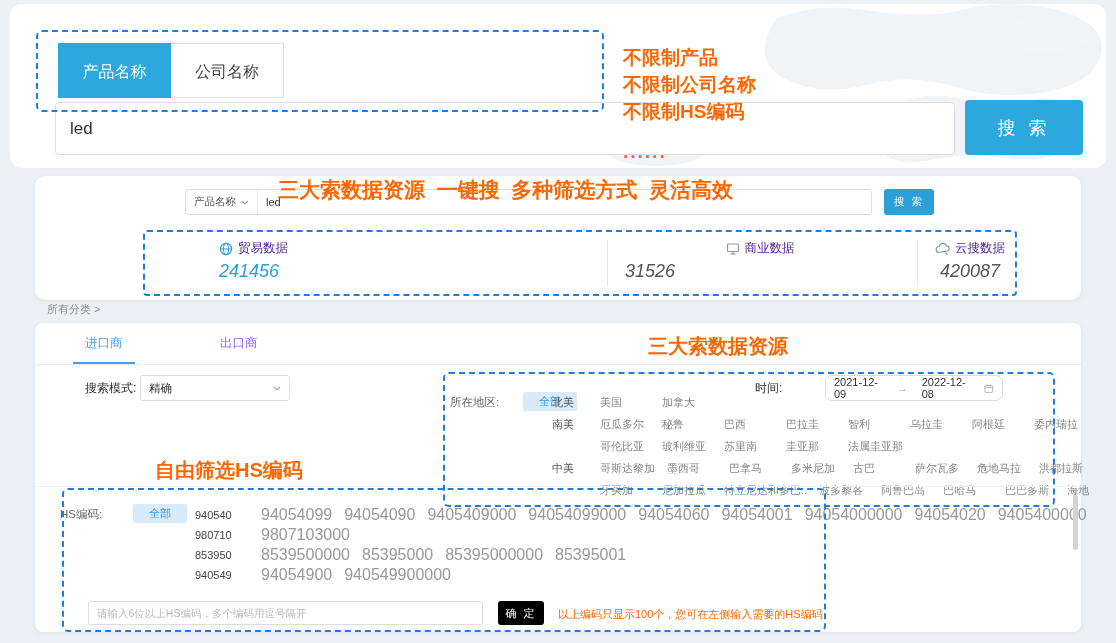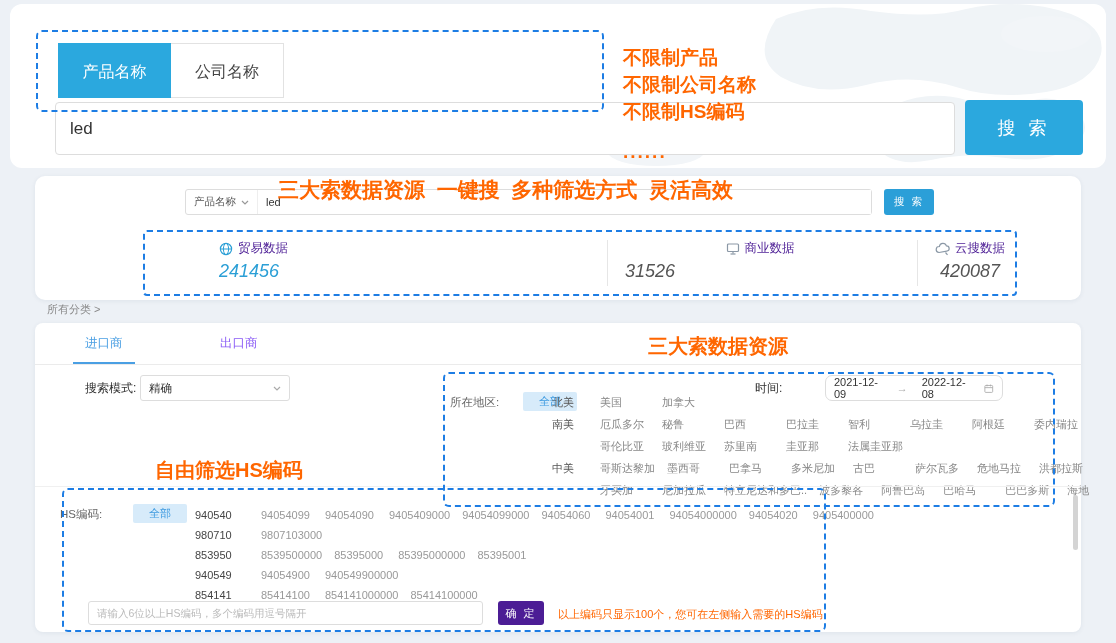--- a/index.html
+++ b/index.html
@@ -71,25 +71,25 @@
   .r-row{display:flex;height:22px;line-height:22px;white-space:nowrap;}
   .r-gname{width:40px;margin-right:8px;font-size:11px;color:#555;}
   .r-item{min-width:50px;margin-right:12px;font-size:11px;color:#888;cursor:pointer;}
   .hs-split{position:absolute;left:0;top:163px;width:100%;height:1px;background:#f0f0f0;}
   .hs-area{position:absolute;left:25px;top:178px;width:1010px;}
   .hs-area > .rlabel{position:absolute;left:0;top:6px;}
   .hs-area > .chip{position:absolute;left:73px;top:3px;}
   .hs-grid{position:absolute;left:135px;top:4px;}
   .hs-row{display:flex;height:20px;line-height:20px;white-space:nowrap;}
   .hs-parent{width:52px;margin-right:14px;font-size:11px;color:#444;cursor:pointer;}
-  .hs-child{min-width:52px;margin-right:12px;font-size:11px;color:#999;cursor:pointer;}
+  .hs-child{min-width:52px;margin-right:12px;font-size:16px;color:#999;cursor:pointer;}
   .hs-footer{position:absolute;left:0;top:276px;width:100%;height:30px;}
   .hs-footer input{position:absolute;left:53px;top:2px;width:395px;height:24px;box-sizing:border-box;border:1px solid #ddd;border-radius:3px;padding:0 8px;font-size:10.5px;color:#444;outline:none;font-family:inherit;}
   .hs-footer input::placeholder{color:#bbb;}
-  .hs-footer button{position:absolute;left:463px;top:2px;width:46px;height:24px;border:none;border-radius:3px;background:#4c1d95;color:#fff;font-size:11px;letter-spacing:2px;cursor:pointer;font-family:inherit;}
+  .hs-footer button{position:absolute;left:463px;top:2px;width:46px;height:24px;border:none;border-radius:3px;background:#000000;color:#fff;font-size:11px;letter-spacing:2px;cursor:pointer;font-family:inherit;}
   .hs-hint{position:absolute;left:523px;top:8px;font-size:11px;color:#ff6600;}
   .scrollthumb{position:absolute;right:3px;top:172px;width:5px;height:55px;background:#d4d4d4;border-radius:3px;cursor:pointer;}
   .chev-ic{flex:none;}
 </style>
 </head>
 <body>
 
 <div class="page">
 
   <div class="hero">
@@ -287,26 +287,20 @@
             <span class="hs-child">8539500000</span>
             <span class="hs-child">85395000</span>
             <span class="hs-child">85395000000</span>
             <span class="hs-child">85395001</span>
           </div>
           <div class="hs-row">
             <span class="hs-parent">940549</span>
             <span class="hs-child">94054900</span>
             <span class="hs-child">940549900000</span>
           </div>
-          <div class="hs-row">
-            <span class="hs-parent">854141</span>
-            <span class="hs-child">85414100</span>
-            <span class="hs-child">854141000000</span>
-            <span class="hs-child">85414100000</span>
-          </div>
         </div>
     </div>
 
     <div class="hs-footer">
       <input placeholder="请输入6位以上HS编码，多个编码用逗号隔开" style="">
       <button>确 定</button>
       <span class="hs-hint">以上编码只显示100个，您可在左侧输入需要的HS编码</span>
     </div>
 
     <div class="scrollthumb"></div>

